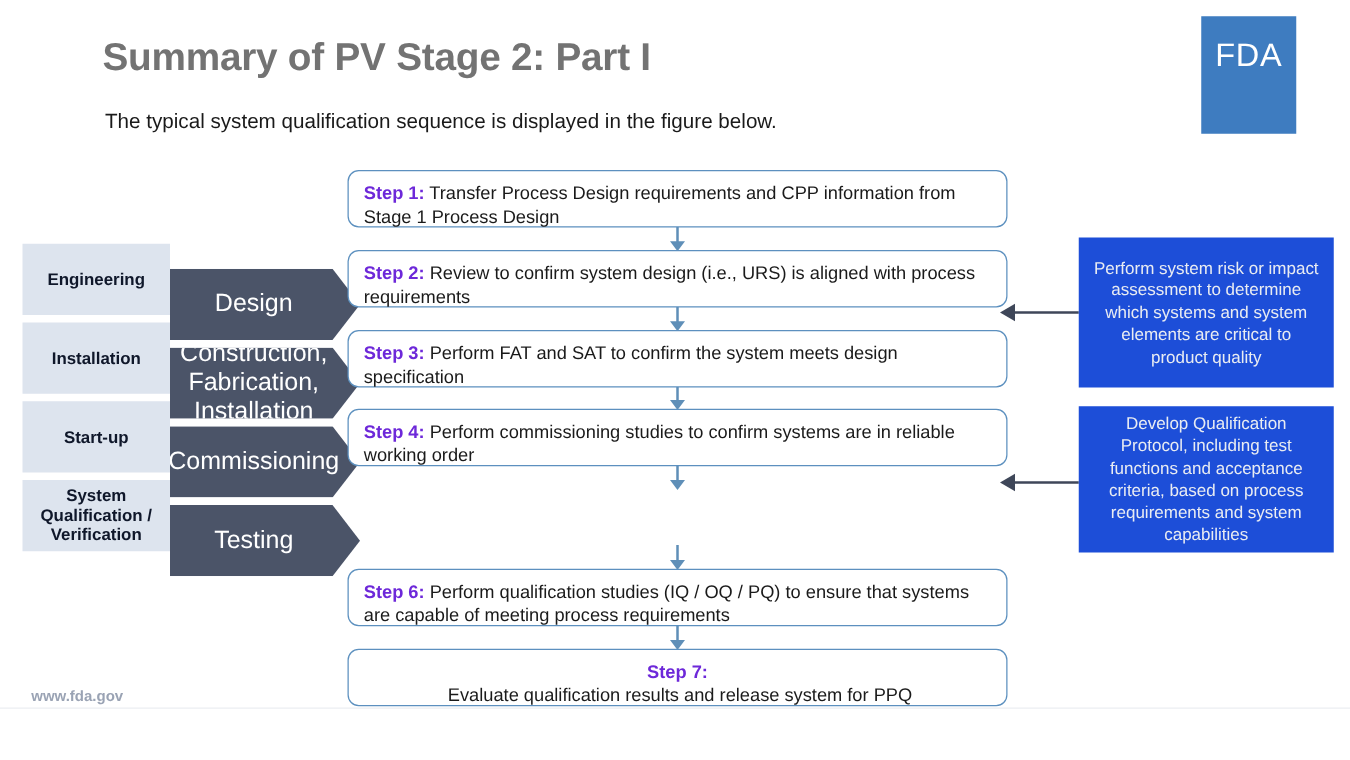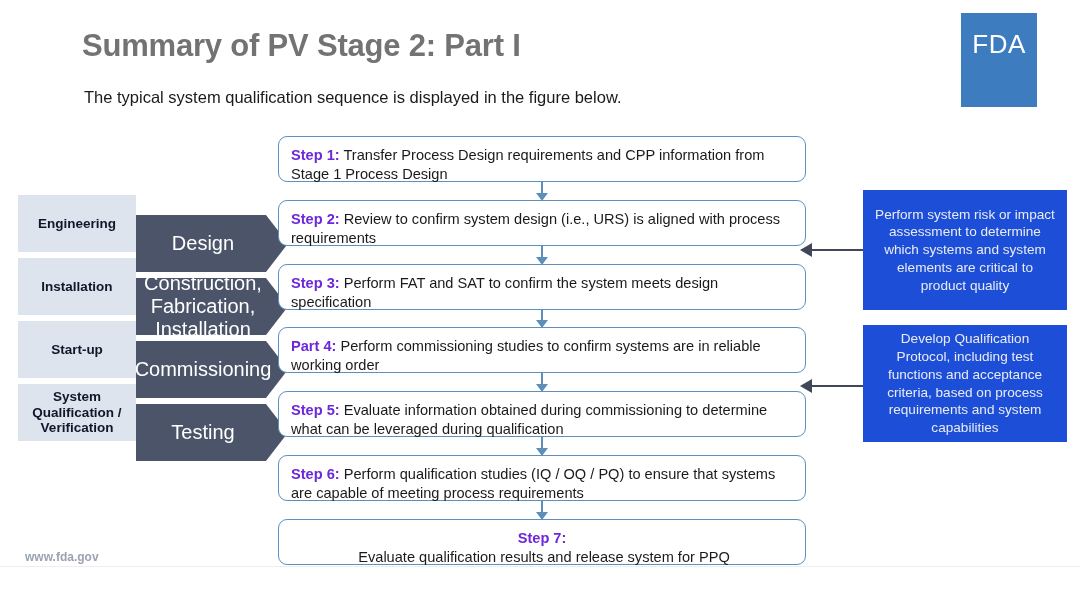--- a/index.html
+++ b/index.html
@@ -251,28 +251,24 @@
     <span class="step-label">Step 2:</span>
     <span> Review to confirm system design (i.e., URS) is aligned with process requirements</span>
   </div>
 
   <div class="step-box" style="top:264px; height:46px;">
     <span class="step-label">Step 3:</span>
     <span> Perform FAT and SAT to confirm the system meets design specification</span>
   </div>
 
   <div class="step-box" style="top:327px; height:46px;">
-    <span class="step-label">Part 4:</span>
+    <span class="step-label">Step 4:</span>
     <span> Perform commissioning studies to confirm systems are in reliable working order</span>
   </div>
 
-  <div class="step-box" style="top:391px; height:46px;">
-    <span class="step-label">Step 5:</span>
-    <span> Evaluate information obtained during commissioning to determine what can be leveraged during qualification</span>
-  </div>
 
   <div class="step-box" style="top:455px; height:46px;">
     <span class="step-label">Step 6:</span>
     <span> Perform qualification studies (IQ / OQ / PQ) to ensure that systems are capable of meeting process requirements</span>
   </div>
 
   <div class="step-box single-line" style="top:519px; height:46px;flex-direction:column;">
     <span class="step-label">Step 7:</span>
     <span style="margin-left:4px;">Evaluate qualification results and release system for PPQ</span>
   </div>

